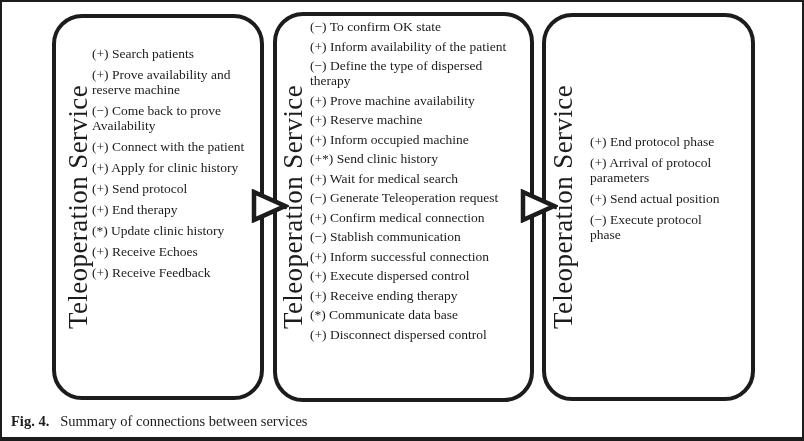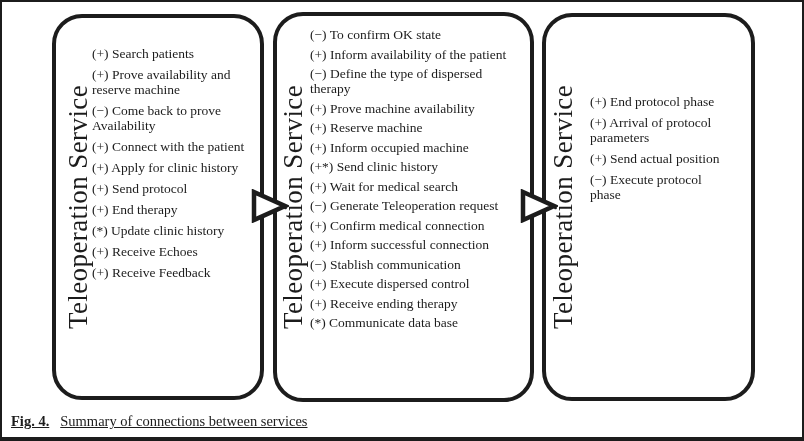--- a/index.html
+++ b/index.html
@@ -27,31 +27,30 @@
     font-size:27px;letter-spacing:0.4px;white-space:nowrap;
   }
   #box1 .svc-title{left:7px;}
   #box2 .svc-title{left:1px;}
   #box3 .svc-title{left:2px;}
   .svc-list{
     position:absolute;top:0;bottom:0;box-sizing:border-box;
     font-size:13.5px;line-height:15px;
   }
   #box1 .svc-list{left:36px;right:5px;padding-top:28px;}
-  #box2 .svc-list{left:33px;right:3px;padding-top:11px;}
-  #box3 .svc-list{left:44px;right:20px;padding-top:77px;}
+  #box2 .svc-list{left:33px;right:3px;padding-top:3px;}
+  #box3 .svc-list{left:44px;right:20px;padding-top:77px;margin-top:40px;}
   .svc-item{white-space:pre-line;margin-bottom:6px;}
   #box2 .svc-item{margin-bottom:4.5px;}
   .flow-arrow{position:absolute;z-index:3;width:38px;height:34px;}
   #arrow1{left:249px;top:187px;}
   #arrow2{left:518px;top:187px;}
   .caption{
     position:absolute;left:9px;bottom:7px;font-size:14.5px;z-index:2;
     white-space:nowrap;
-    text-decoration:underline;
   }
   .cap-label{font-weight:bold;margin-right:11px;}
 </style>
 </head>
 <body>
 
 <div class="frame">
 
   <div class="svc-box" id="box1">
     <div class="svc-title">Teleoperation Service</div>
@@ -78,25 +77,26 @@
         <div class="svc-item">(+) Inform availability of the patient</div>
         <div class="svc-item">(−) Define the type of dispersed
 therapy</div>
         <div class="svc-item">(+) Prove machine availability</div>
         <div class="svc-item">(+) Reserve machine</div>
         <div class="svc-item">(+) Inform occupied machine</div>
         <div class="svc-item">(+*) Send clinic history</div>
         <div class="svc-item">(+) Wait for medical search</div>
         <div class="svc-item">(−) Generate Teleoperation request</div>
         <div class="svc-item">(+) Confirm medical connection</div>
+        <div class="svc-item">(−) Stablish communication</div>
         <div class="svc-item">(+) Inform successful connection</div>
-        <div class="svc-item">(−) Stablish communication</div>
         <div class="svc-item">(+) Execute dispersed control</div>
         <div class="svc-item">(+) Receive ending therapy</div>
         <div class="svc-item">(*) Communicate data base</div>
+        <div class="svc-item">(+) Disconnect dispersed control</div>
       </div>
   </div>
 
   <div class="svc-box" id="box3">
     <div class="svc-title">Teleoperation Service</div>
     <div class="svc-list">
         <div class="svc-item">(+) End protocol phase</div>
         <div class="svc-item">(+) Arrival of protocol
 parameters</div>
         <div class="svc-item">(+) Send actual position</div>

